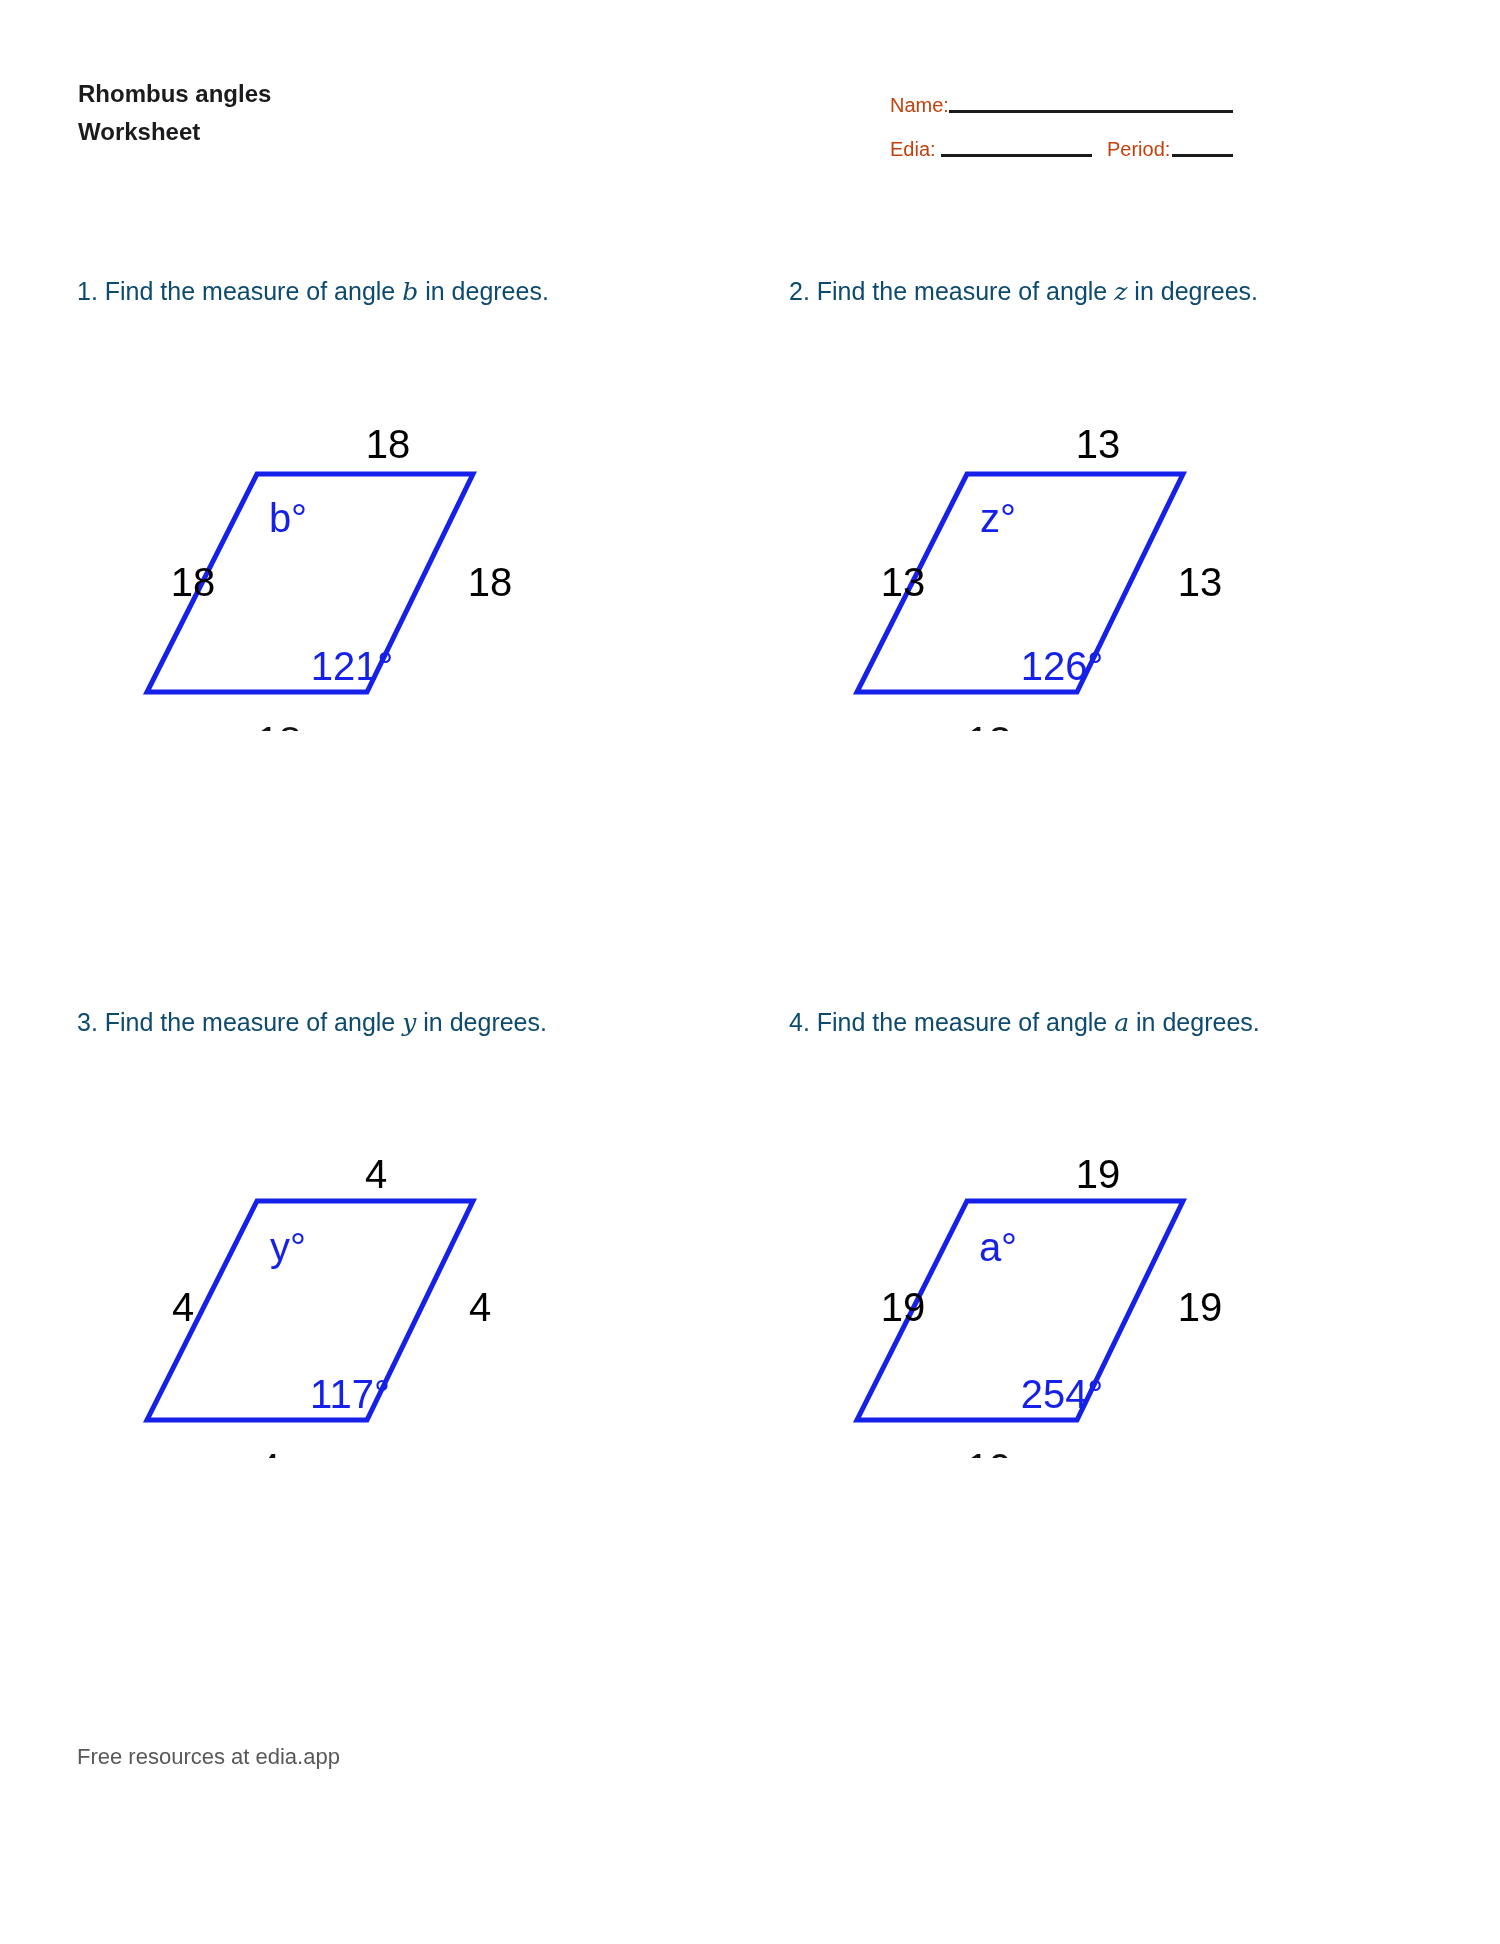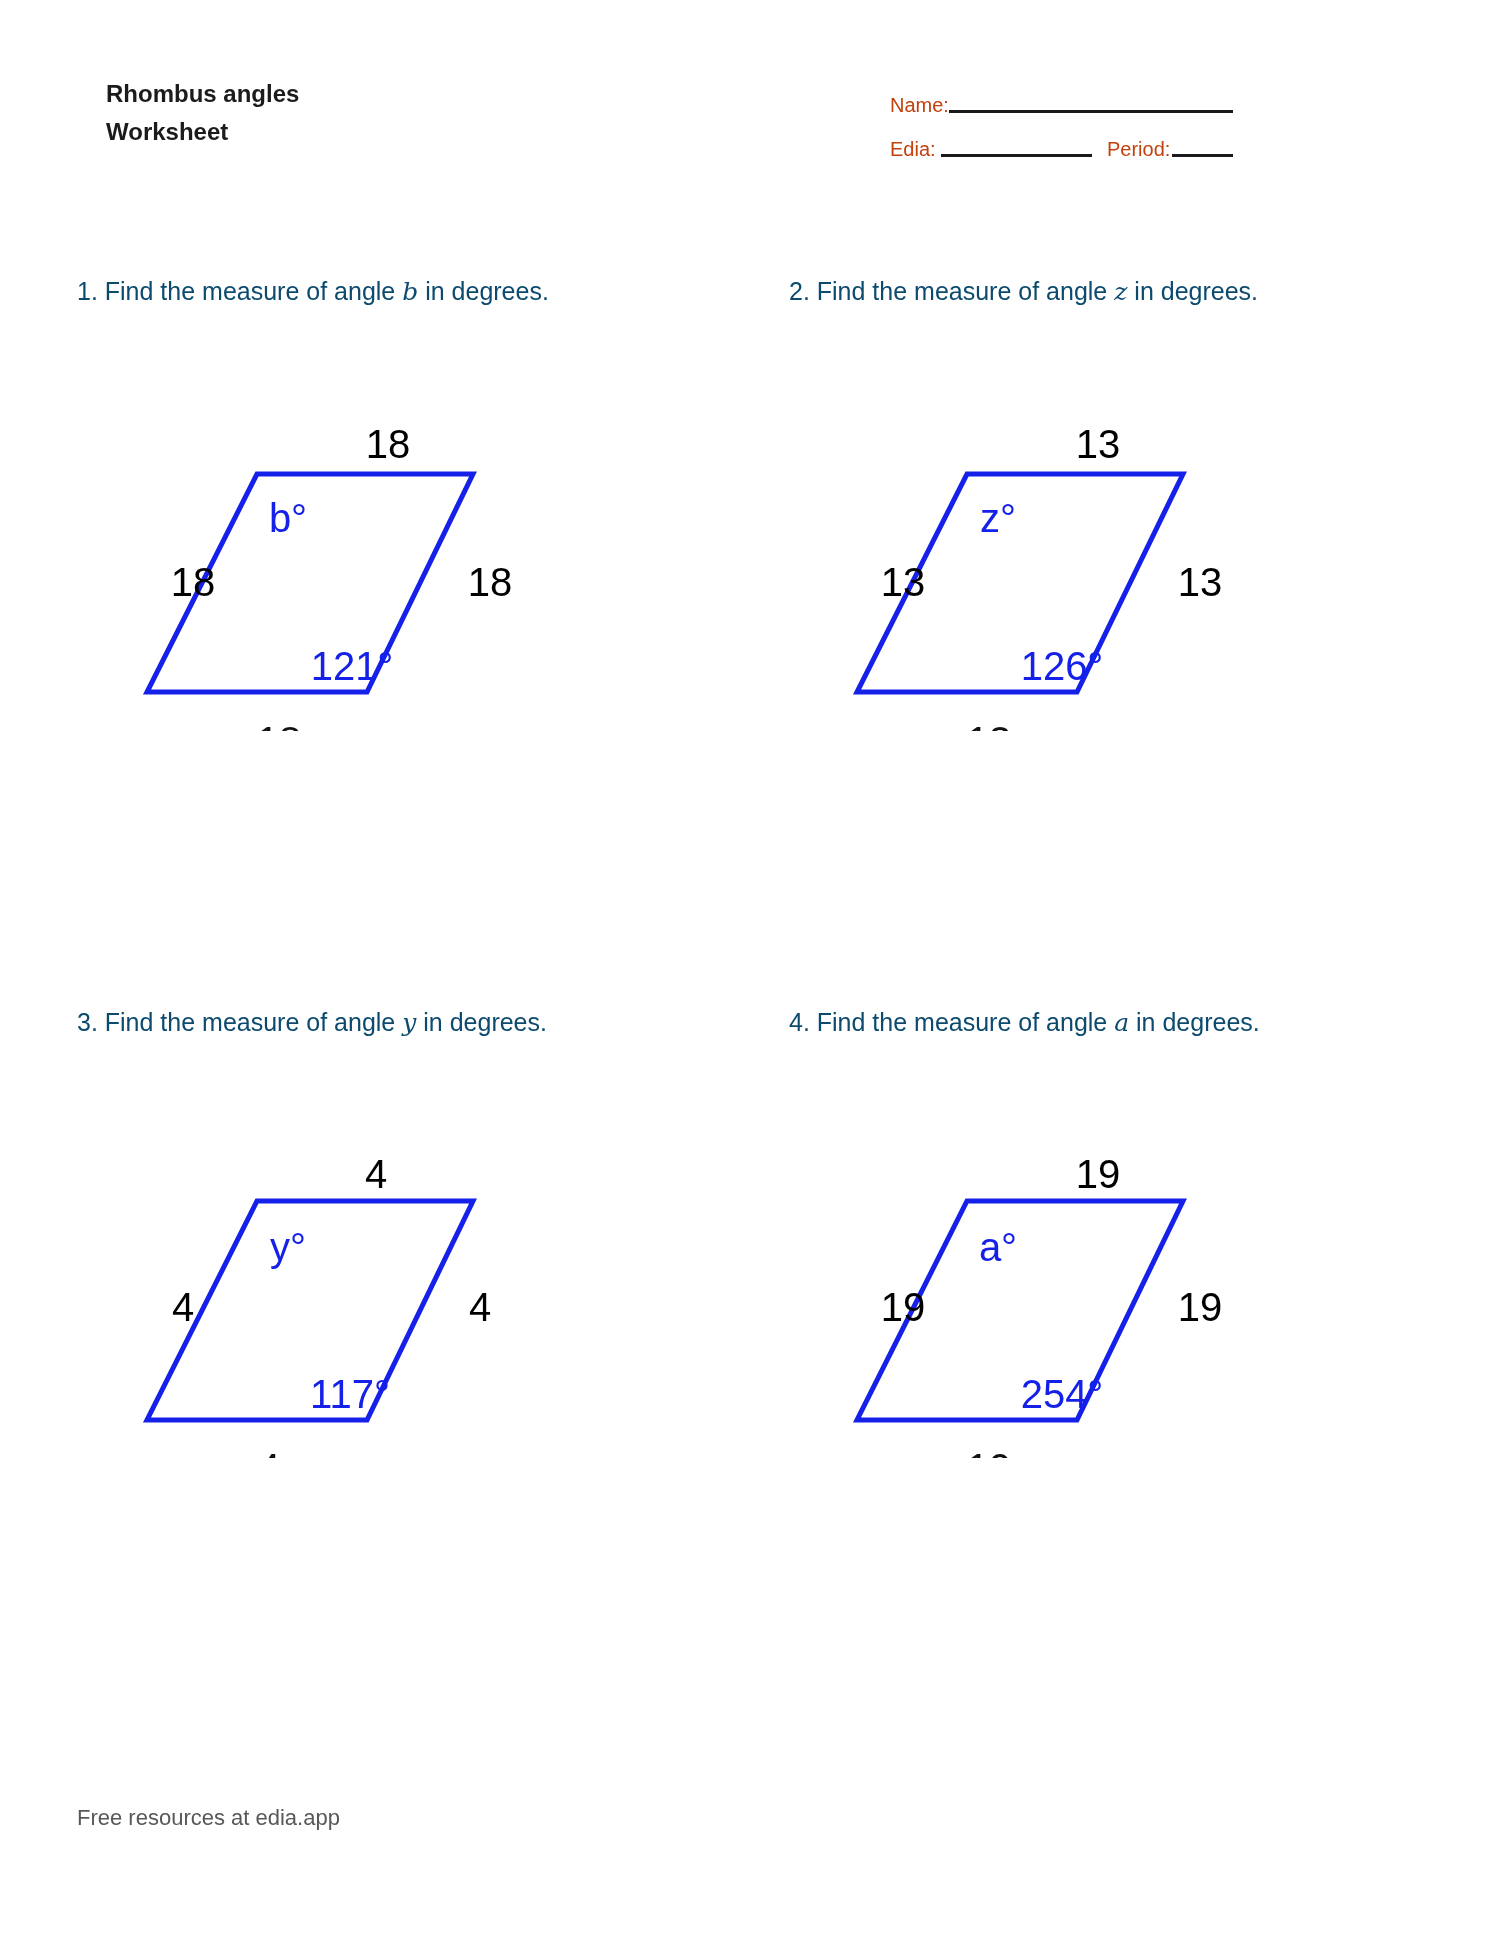--- a/index.html
+++ b/index.html
@@ -11,21 +11,20 @@
     background: #ffffff;
     font-family: "Liberation Sans", sans-serif;
     overflow: hidden;
   }
   .title-line {
     position: absolute;
     left: 78px;
     font-size: 24px;
     font-weight: 700;
     color: #1b1b1d;
-    margin-left: 28px;
   }
   .meta-label {
     position: absolute;
     font-size: 20px;
     color: #c2410c;
   }
   .blank-line {
     position: absolute;
     height: 3px;
     background: #1a1a1c;
@@ -144,15 +143,15 @@
     <div class="side-label" style="left:1098px; top:1174px;">19</div>
     <div class="side-label" style="left:903px; top:1307px;">19</div>
     <div class="side-label" style="left:1200px; top:1307px;">19</div>
     <div class="cut-label" style="left:989px; top:1453px;">
         <span>19</span>
       </div>
     <div class="angle-label" style="left:998px; top:1247px;">a°</div>
     <div class="angle-label" style="left:1062px; top:1394px;">254°</div>
   </div>
 
-  <div class="footer-line" style="top:1805px;">Free resources at edia.app</div>
+  <div class="footer-line" style="top:1744px;">Free resources at edia.app</div>
 
 </div>
 
 </body></html>

